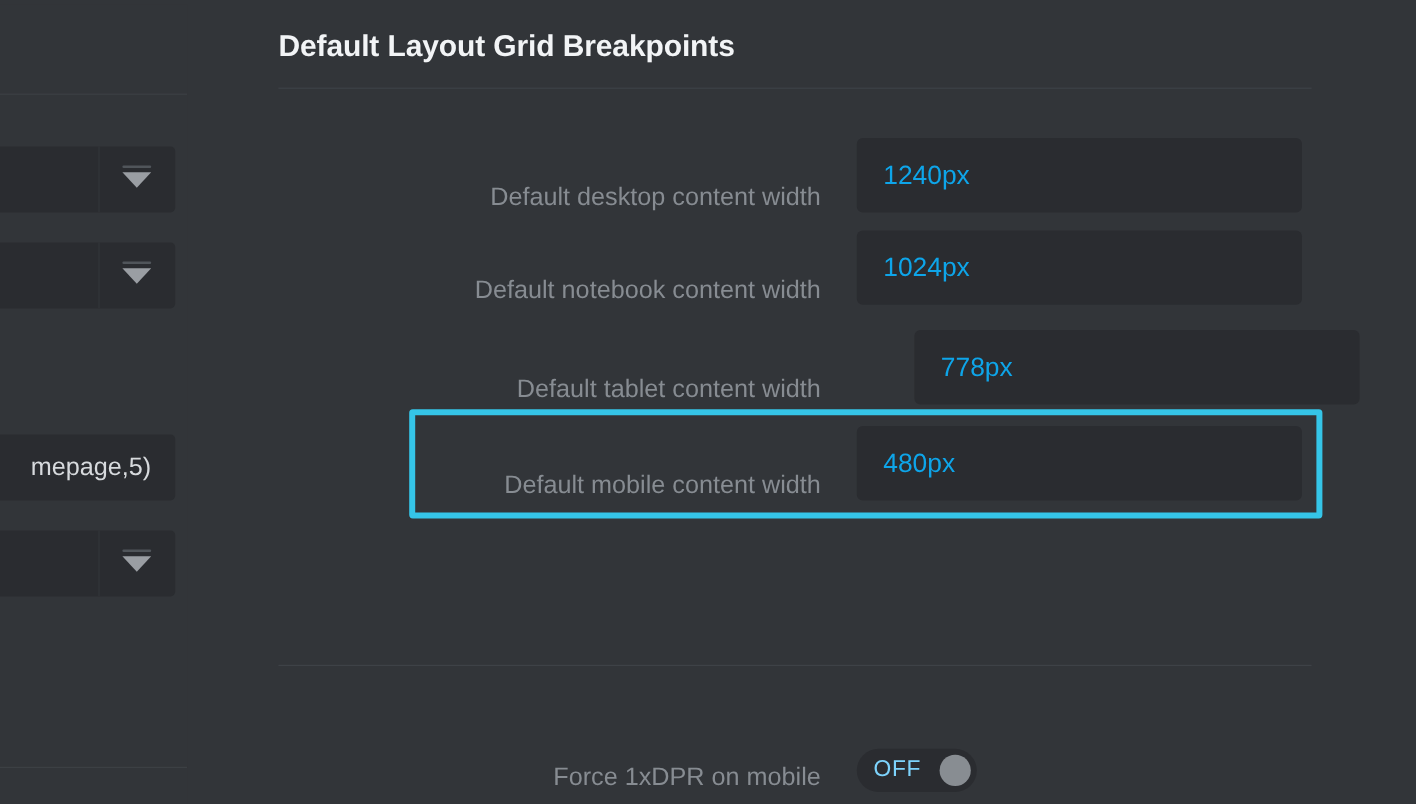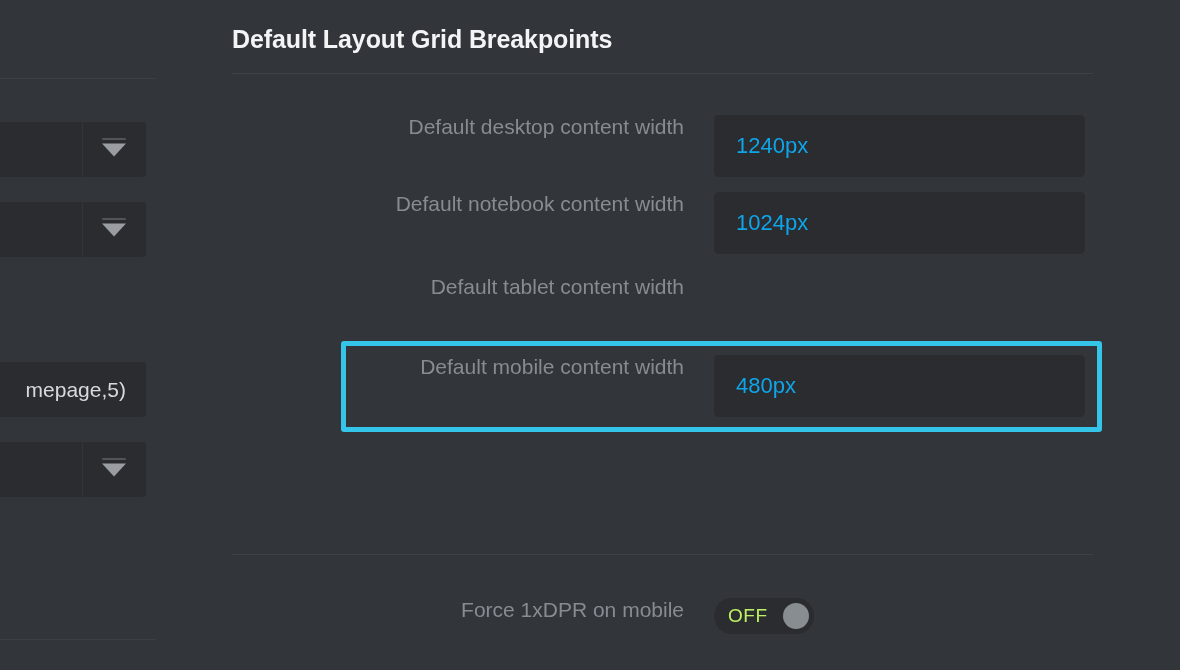--- a/index.html
+++ b/index.html
@@ -121,21 +121,21 @@
     height: 1px;
     background: #3e4247;
   }
 
   .field-row {
     position: absolute;
     left: 76px;
     width: 942px;
     height: 62px;
     display: flex;
-    align-items: flex-start;
+    align-items: flex-end;
   }
   .field-label {
     width: 452px;
     text-align: right;
     color: #878c92;
     font-size: 21px;
     white-space: nowrap;
     padding-right: 0;
     box-sizing: border-box;
   }
@@ -173,21 +173,21 @@
     height: 36px;
     background: #2a2c30;
     border-radius: 18px;
     display: flex;
     align-items: center;
     justify-content: space-between;
     padding: 0 5px 0 14px;
     box-sizing: border-box;
   }
   .toggle .state {
-    color: #bef264;
+    color: #7dd3fc;
     font-size: 19px;
     letter-spacing: 0.5px;
   }
   .toggle .knob {
     width: 26px;
     height: 26px;
     border-radius: 50%;
     background: #888d92;
   }
 </style>
@@ -233,20 +233,21 @@
     <div class="field-input">1240px</div>
   </div>
 
   <div class="field-row" style="top:192px;">
     <div class="field-label">Default notebook content width</div>
     <div class="field-input">1024px</div>
   </div>
 
   <div class="field-row" style="top:275px;gap:48px;">
     <div class="field-label">Default tablet content width</div>
+    <div class="field-input">778px</div>
   </div>
 
   <div class="field-row" style="top:355px;">
     <div class="field-label">Default mobile content width</div>
     <div class="field-input">480px</div>
   </div>
 
   <div class="section-rule" style="top:554px;"></div>
 
   <div class="field-row" style="top:598px;">

